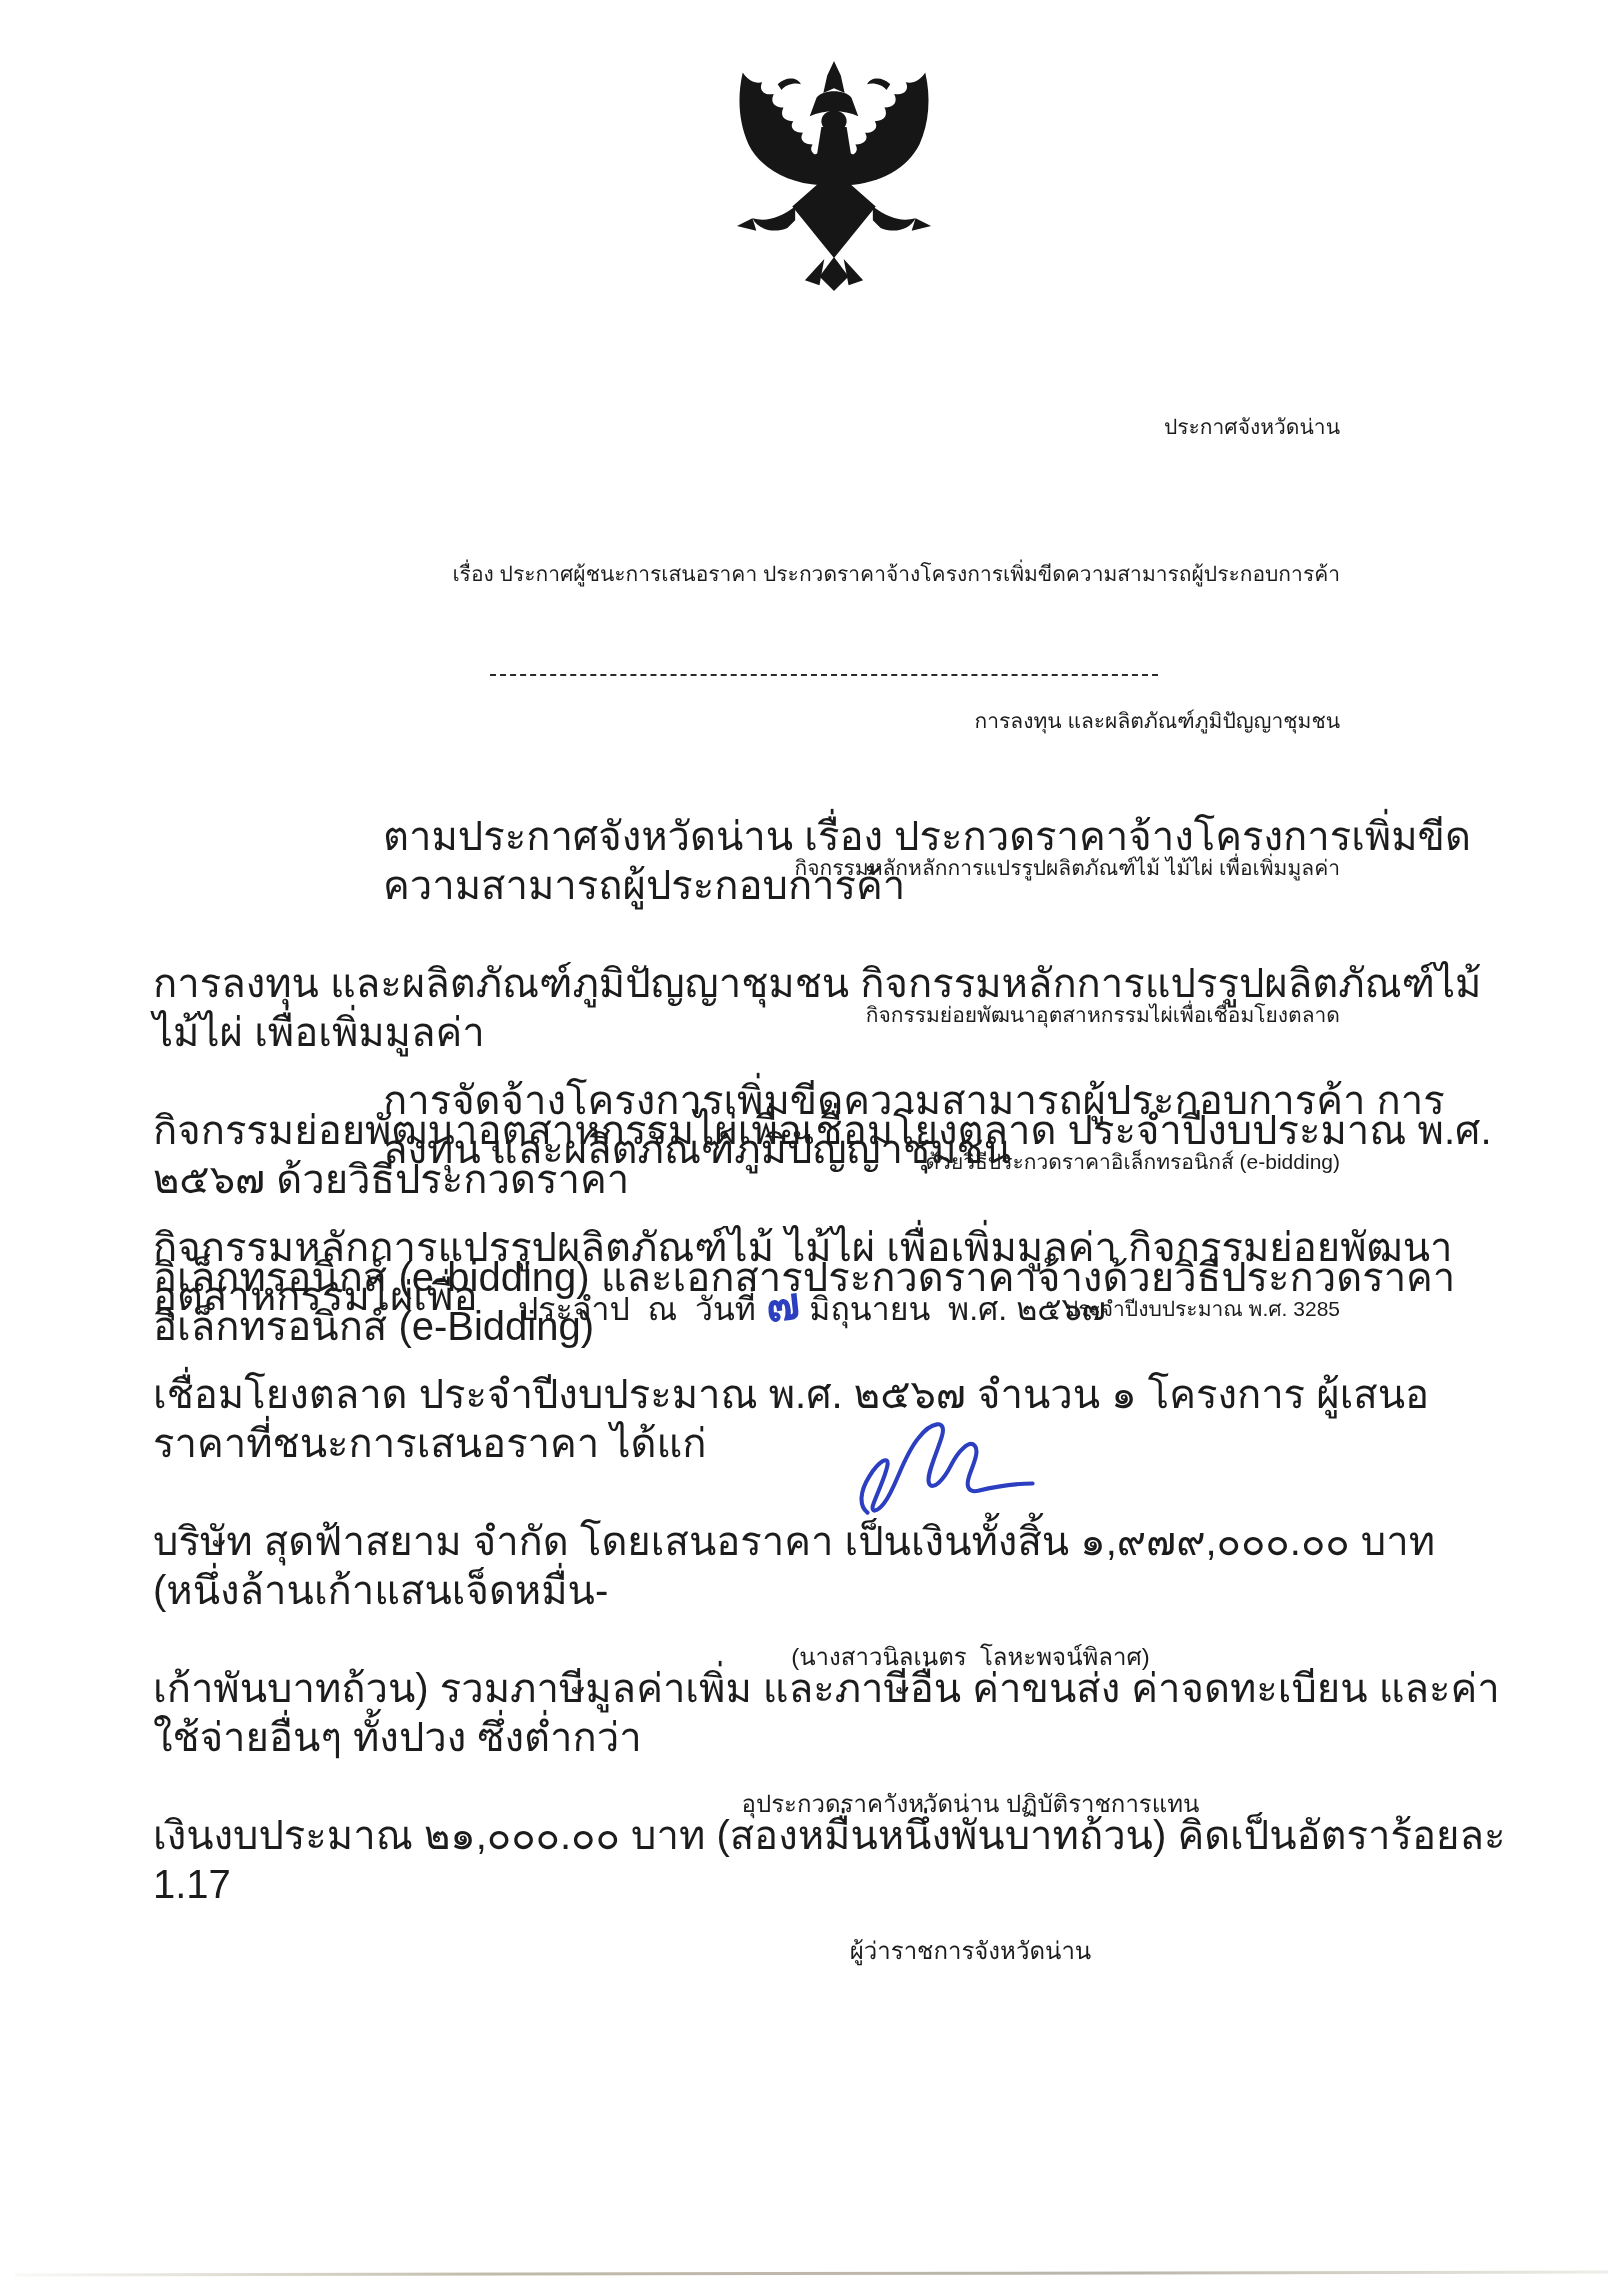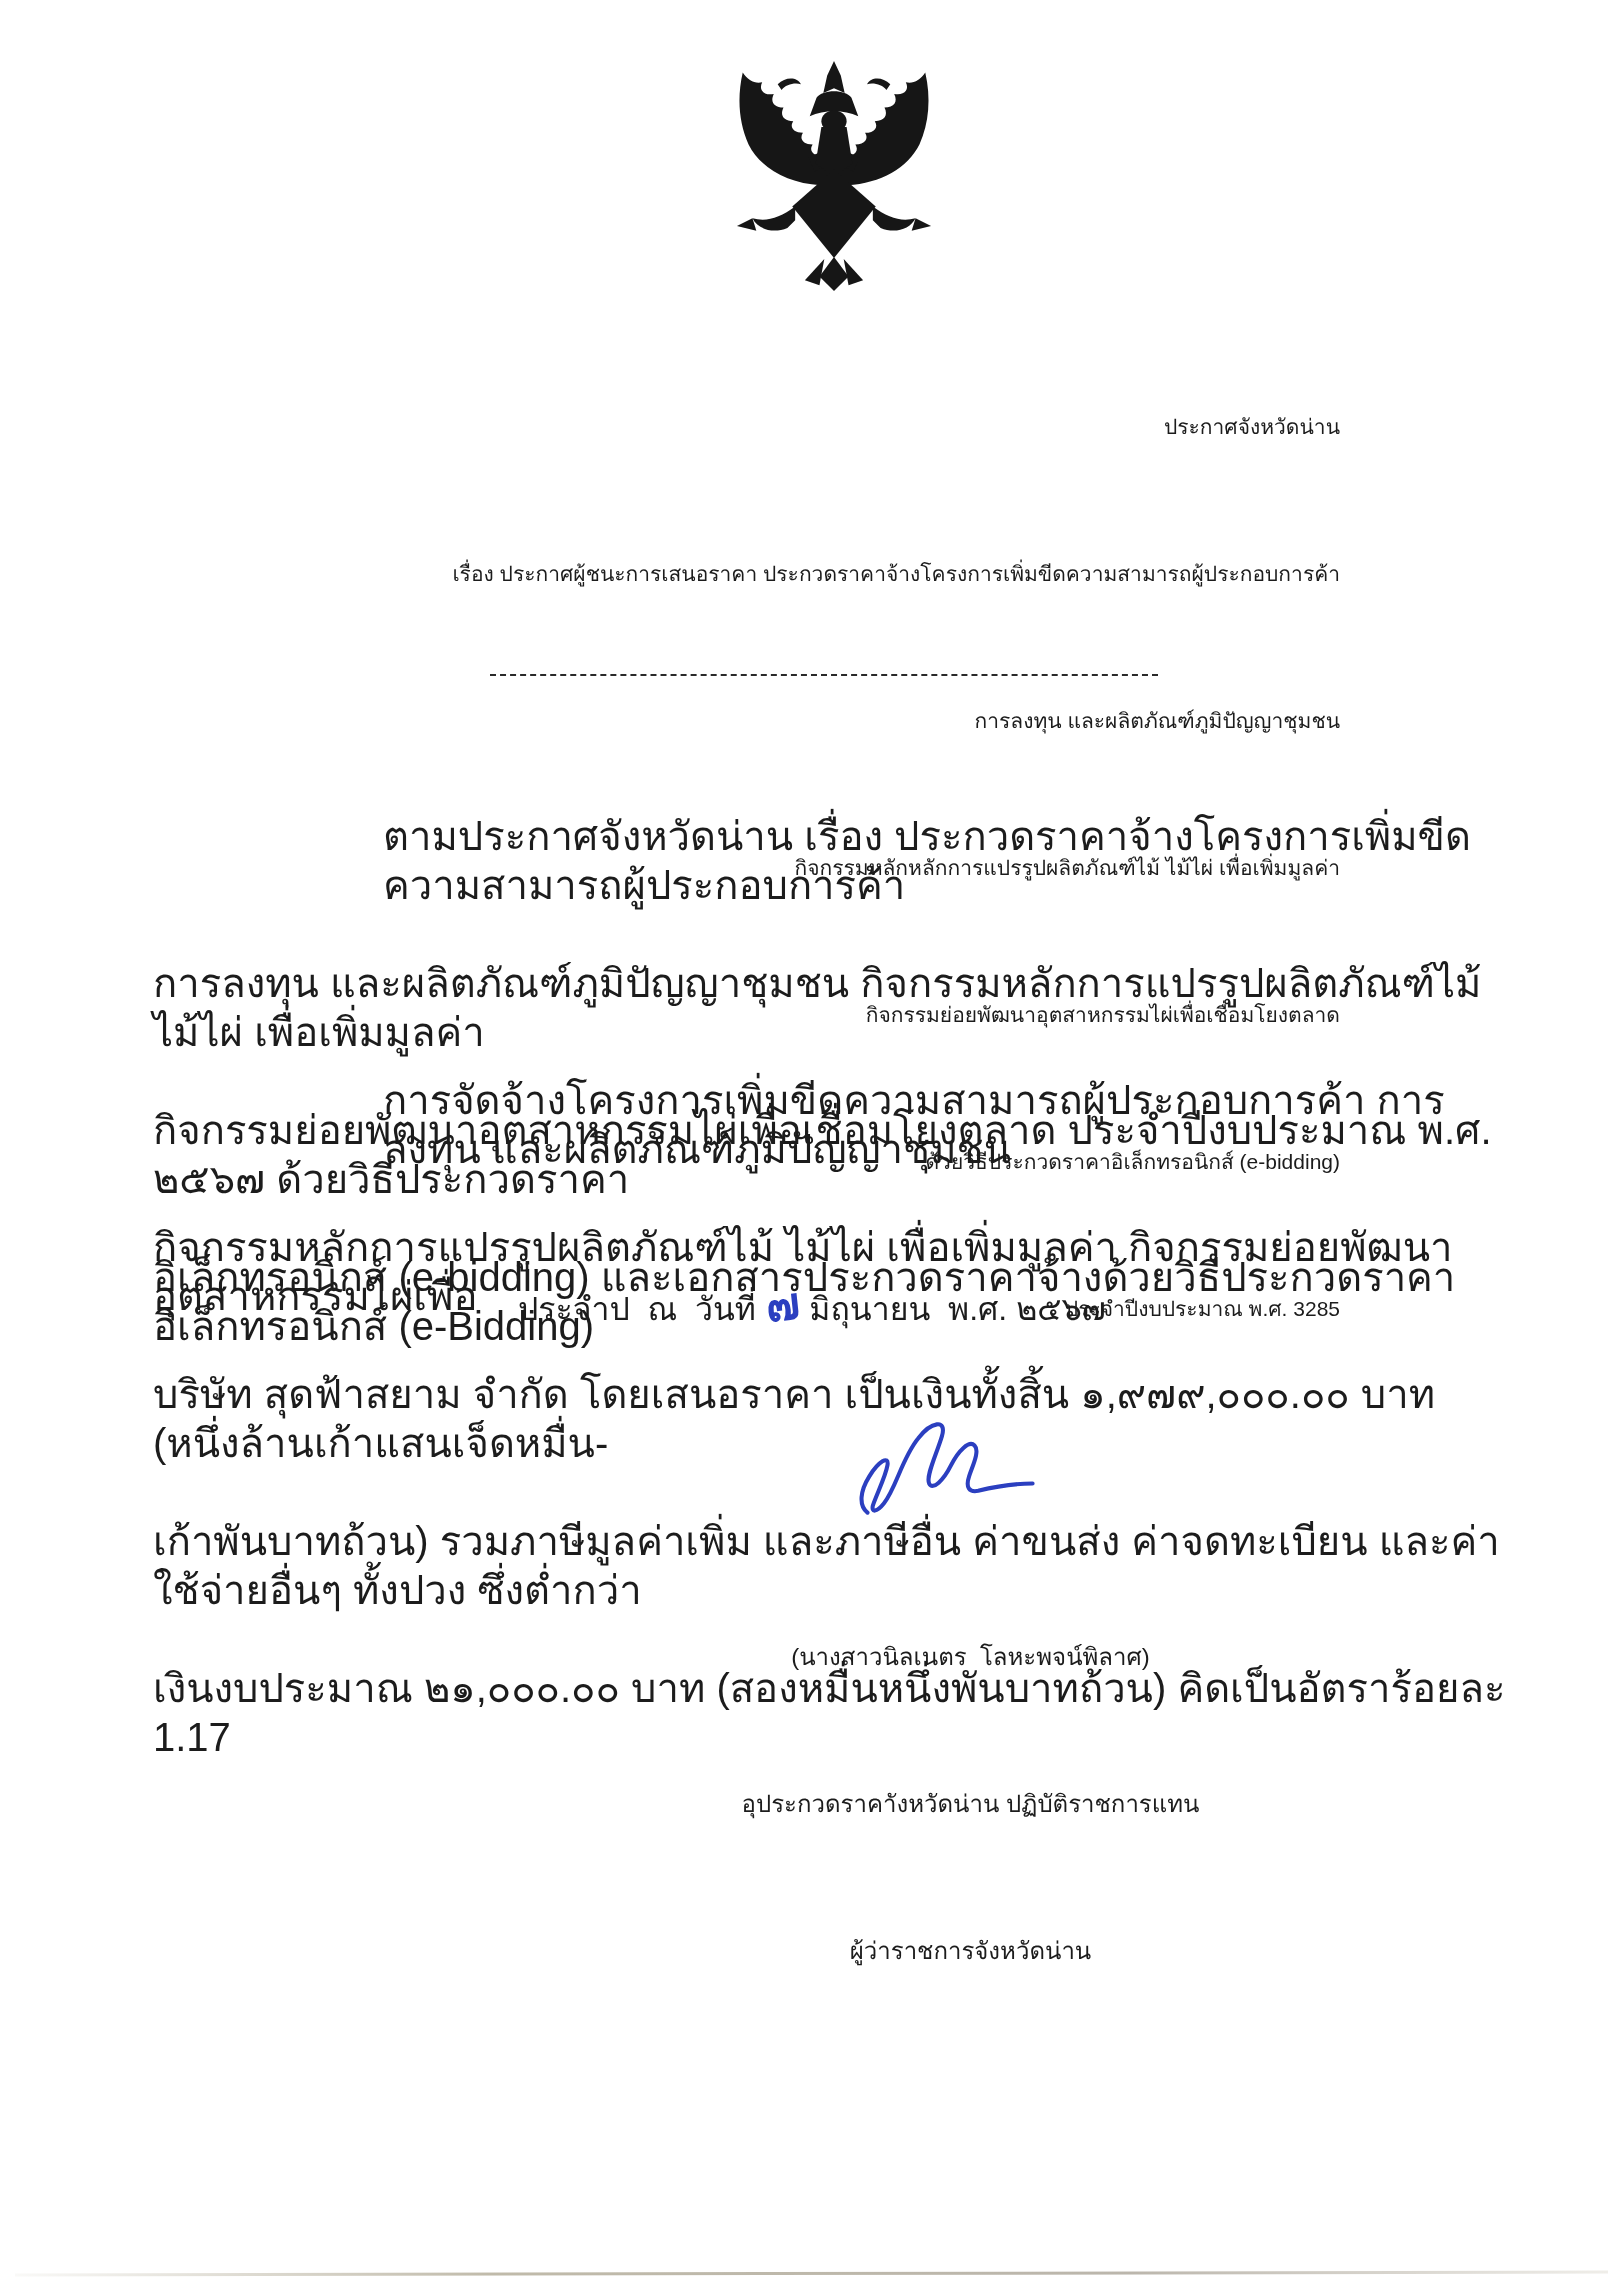--- a/index.html
+++ b/index.html
@@ -149,20 +149,21 @@
   <div class="para p1">
     <div class="pline indent">ตามประกาศจังหวัดน่าน เรื่อง ประกวดราคาจ้างโครงการเพิ่มขีดความสามารถผู้ประกอบการค้า</div>
     <div class="pline">การลงทุน และผลิตภัณฑ์ภูมิปัญญาชุมชน กิจกรรมหลักการแปรรูปผลิตภัณฑ์ไม้ ไม้ไผ่ เพื่อเพิ่มมูลค่า</div>
     <div class="pline">กิจกรรมย่อยพัฒนาอุตสาหกรรมไผ่เพื่อเชื่อมโยงตลาด ประจำปีงบประมาณ พ.ศ. ๒๕๖๗ ด้วยวิธีประกวดราคา</div>
     <div class="pline">อิเล็กทรอนิกส์ (e-bidding) และเอกสารประกวดราคาจ้างด้วยวิธีประกวดราคาอิเล็กทรอนิกส์ (e-Bidding)</div>
   </div>
 
   <div class="para p2">
     <div class="pline indent">การจัดจ้างโครงการเพิ่มขีดความสามารถผู้ประกอบการค้า การลงทุน และผลิตภัณฑ์ภูมิปัญญาชุมชน</div>
     <div class="pline">กิจกรรมหลักการแปรรูปผลิตภัณฑ์ไม้ ไม้ไผ่ เพื่อเพิ่มมูลค่า กิจกรรมย่อยพัฒนาอุตสาหกรรมไผ่เพื่อ</div>
+    <div class="pline">เชื่อมโยงตลาด ประจำปีงบประมาณ พ.ศ. ๒๕๖๗ จำนวน ๑ โครงการ ผู้เสนอราคาที่ชนะการเสนอราคา ได้แก่</div>
     <div class="pline">บริษัท สุดฟ้าสยาม จำกัด โดยเสนอราคา เป็นเงินทั้งสิ้น ๑,๙๗๙,๐๐๐.๐๐ บาท (หนึ่งล้านเก้าแสนเจ็ดหมื่น-</div>
     <div class="pline">เก้าพันบาทถ้วน) รวมภาษีมูลค่าเพิ่ม และภาษีอื่น ค่าขนส่ง ค่าจดทะเบียน และค่าใช้จ่ายอื่นๆ ทั้งปวง ซึ่งต่ำกว่า</div>
     <div class="pline">เงินงบประมาณ ๒๑,๐๐๐.๐๐ บาท (สองหมื่นหนึ่งพันบาทถ้วน) คิดเป็นอัตราร้อยละ 1.17</div>
   </div>
 
   <div class="dateline">
     <span>ประจำป  ณ  วันที่</span>
     <span class="day-hand">๗</span>
     <span>มิถุนายน  พ.ศ. ๒๕๖๗</span>
   </div>

